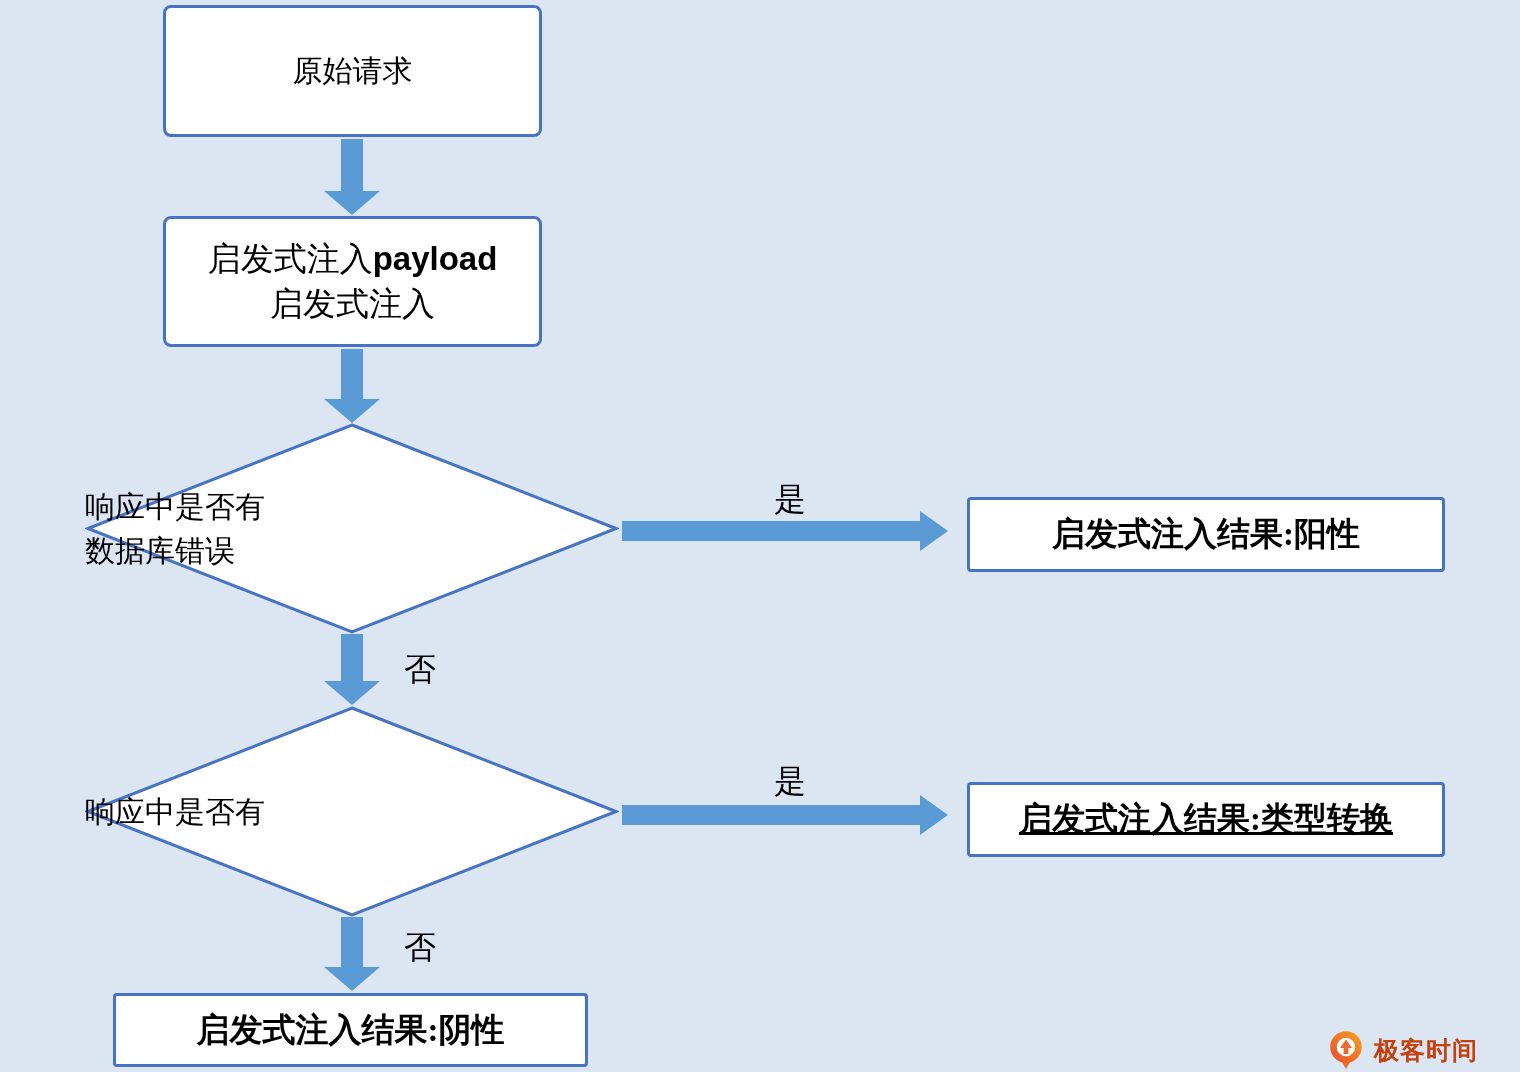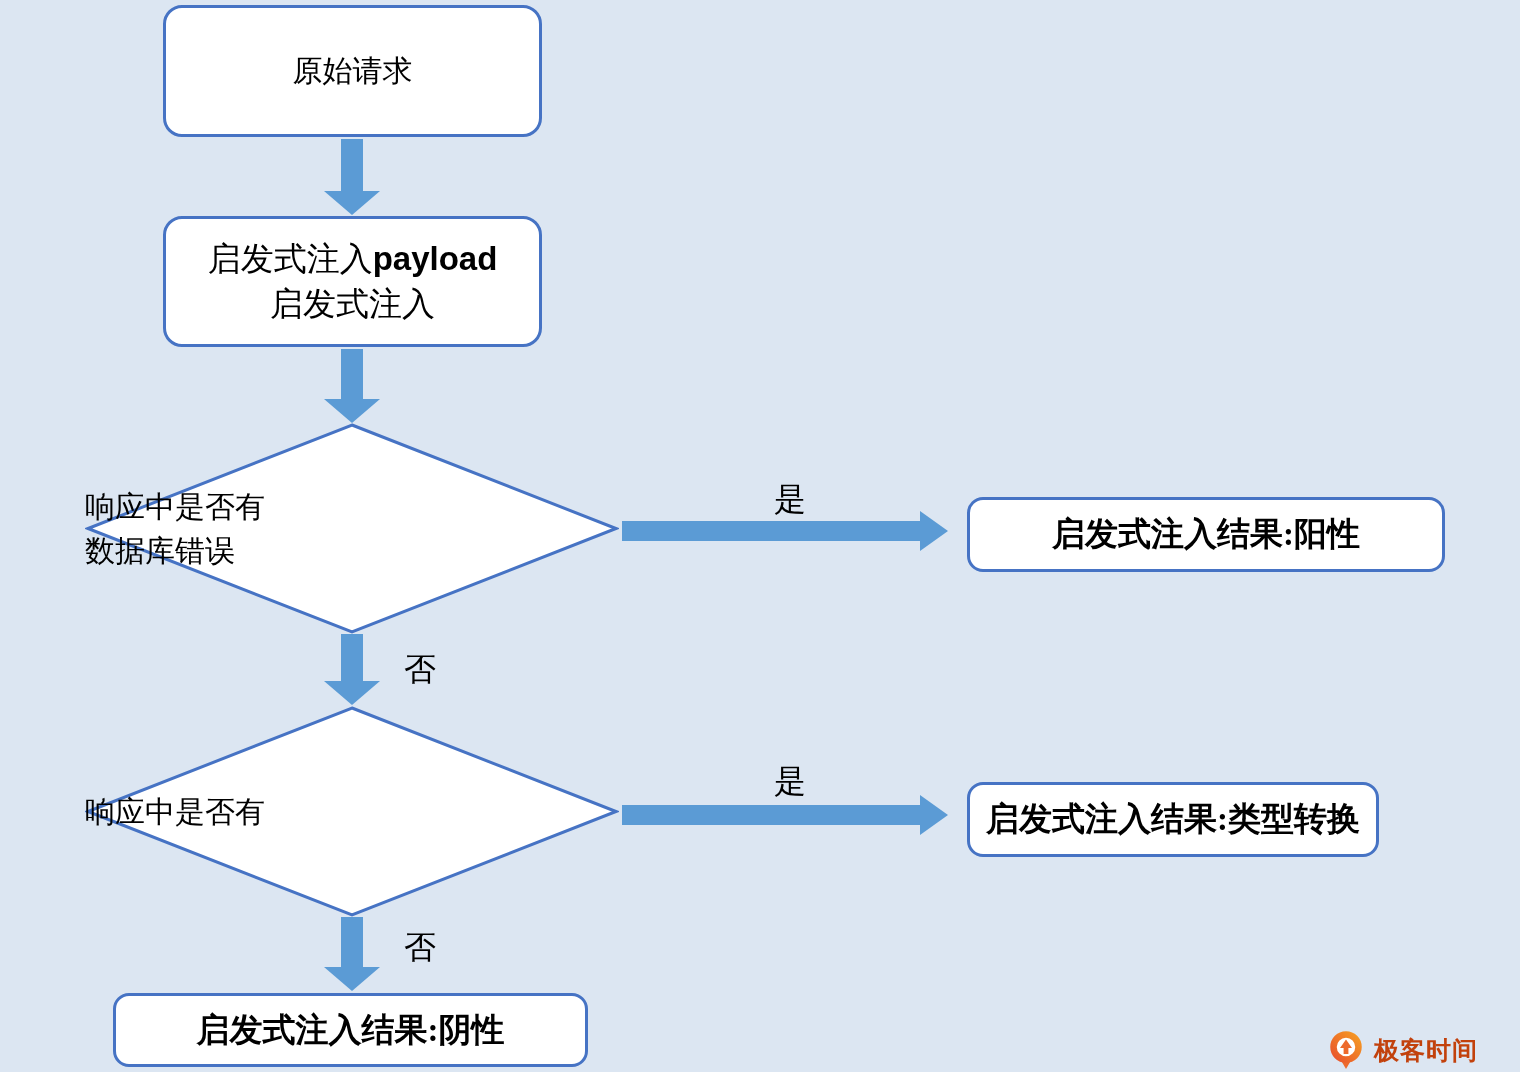--- a/index.html
+++ b/index.html
@@ -10,27 +10,27 @@
     position:relative; width:1520px; height:1072px;
     background:#dce6f2; overflow:hidden; color:#000;
   }
 
   
   .shape {
     position:absolute; background:#ffffff; border:3px solid #4673c4;
     display:flex; flex-direction:column; align-items:center; justify-content:center;
     text-align:center;
   }
-  .rounded-lg { border-radius:19px; }
-  .rounded-md { border-radius:16px; }
+  .rounded-lg { border-radius:8px; }
+  .rounded-md { border-radius:4px; }
 
   .box-start      { left:163px; top:5px;   width:379px; height:132px; font-size:30px; }
   .box-process    { left:163px; top:216px; width:379px; height:131px; font-size:33px; line-height:1.35; }
   .box-res-pos    { left:967px; top:497px; width:478px; height:75px;  font-size:33px; font-weight:bold; }
-  .box-res-cast   { left:967px; top:782px; width:412px; height:75px;  font-size:33px; font-weight:bold; }
+  .box-res-cast   { left:967px; top:782px; width:478px; height:75px;  font-size:33px; font-weight:bold;text-decoration:underline; }
   .box-res-neg    { left:113px; top:993px; width:475px; height:74px;  font-size:33px; font-weight:bold; }
 
   .sans-bold { font-family:Liberation Sans, sans-serif; font-weight:bold; }
 
   
   .diamond { position:absolute; width:534px; height:211px; }
   .diamond-1 { left:85px; top:423px; }
   .diamond-2 { left:85px; top:706px; }
   .diamond svg { display:block; position:absolute; inset:0; }
   .diamond .dtext {

